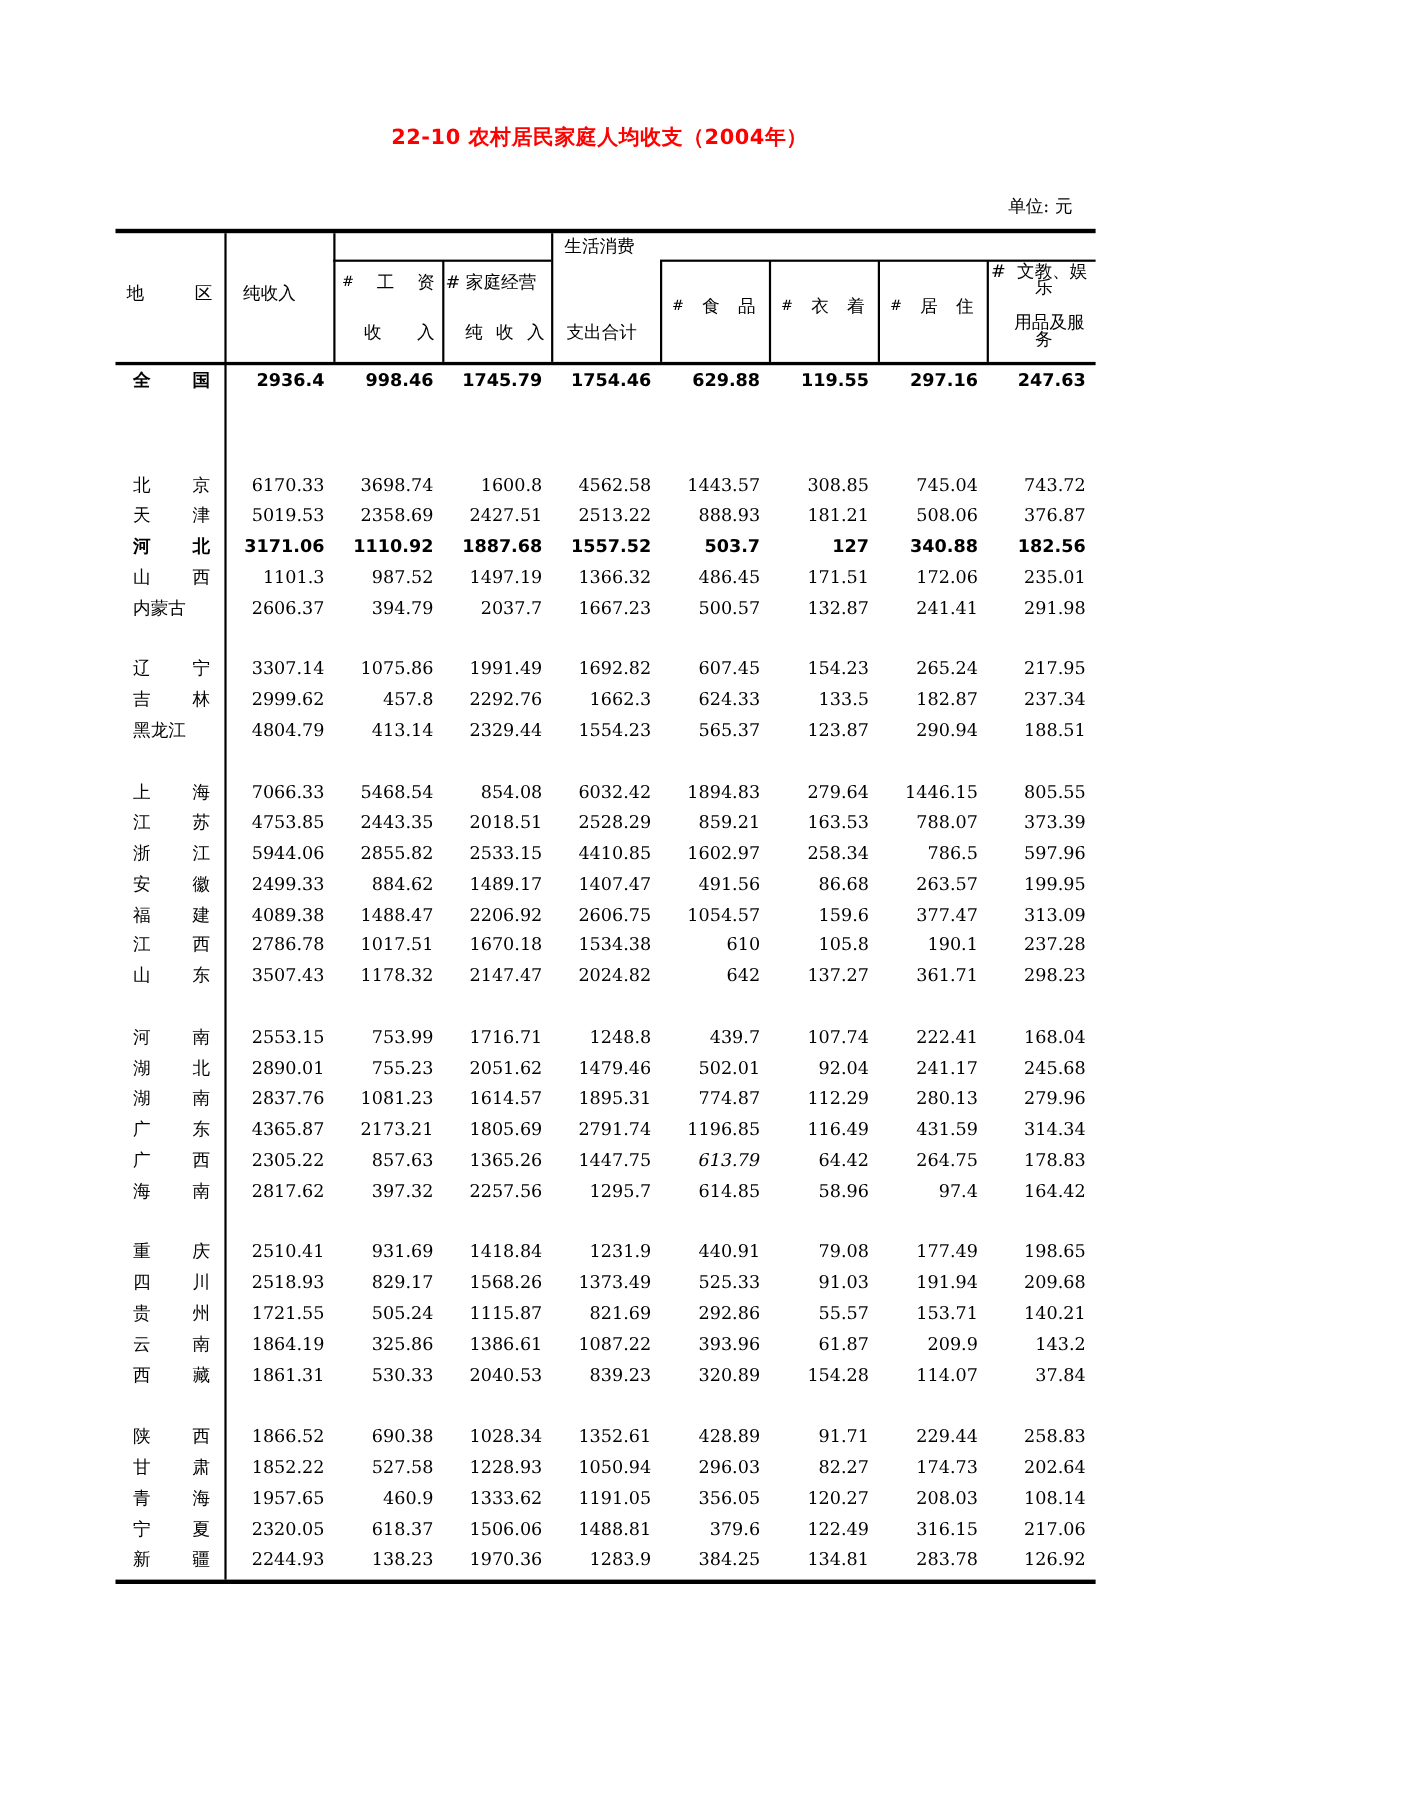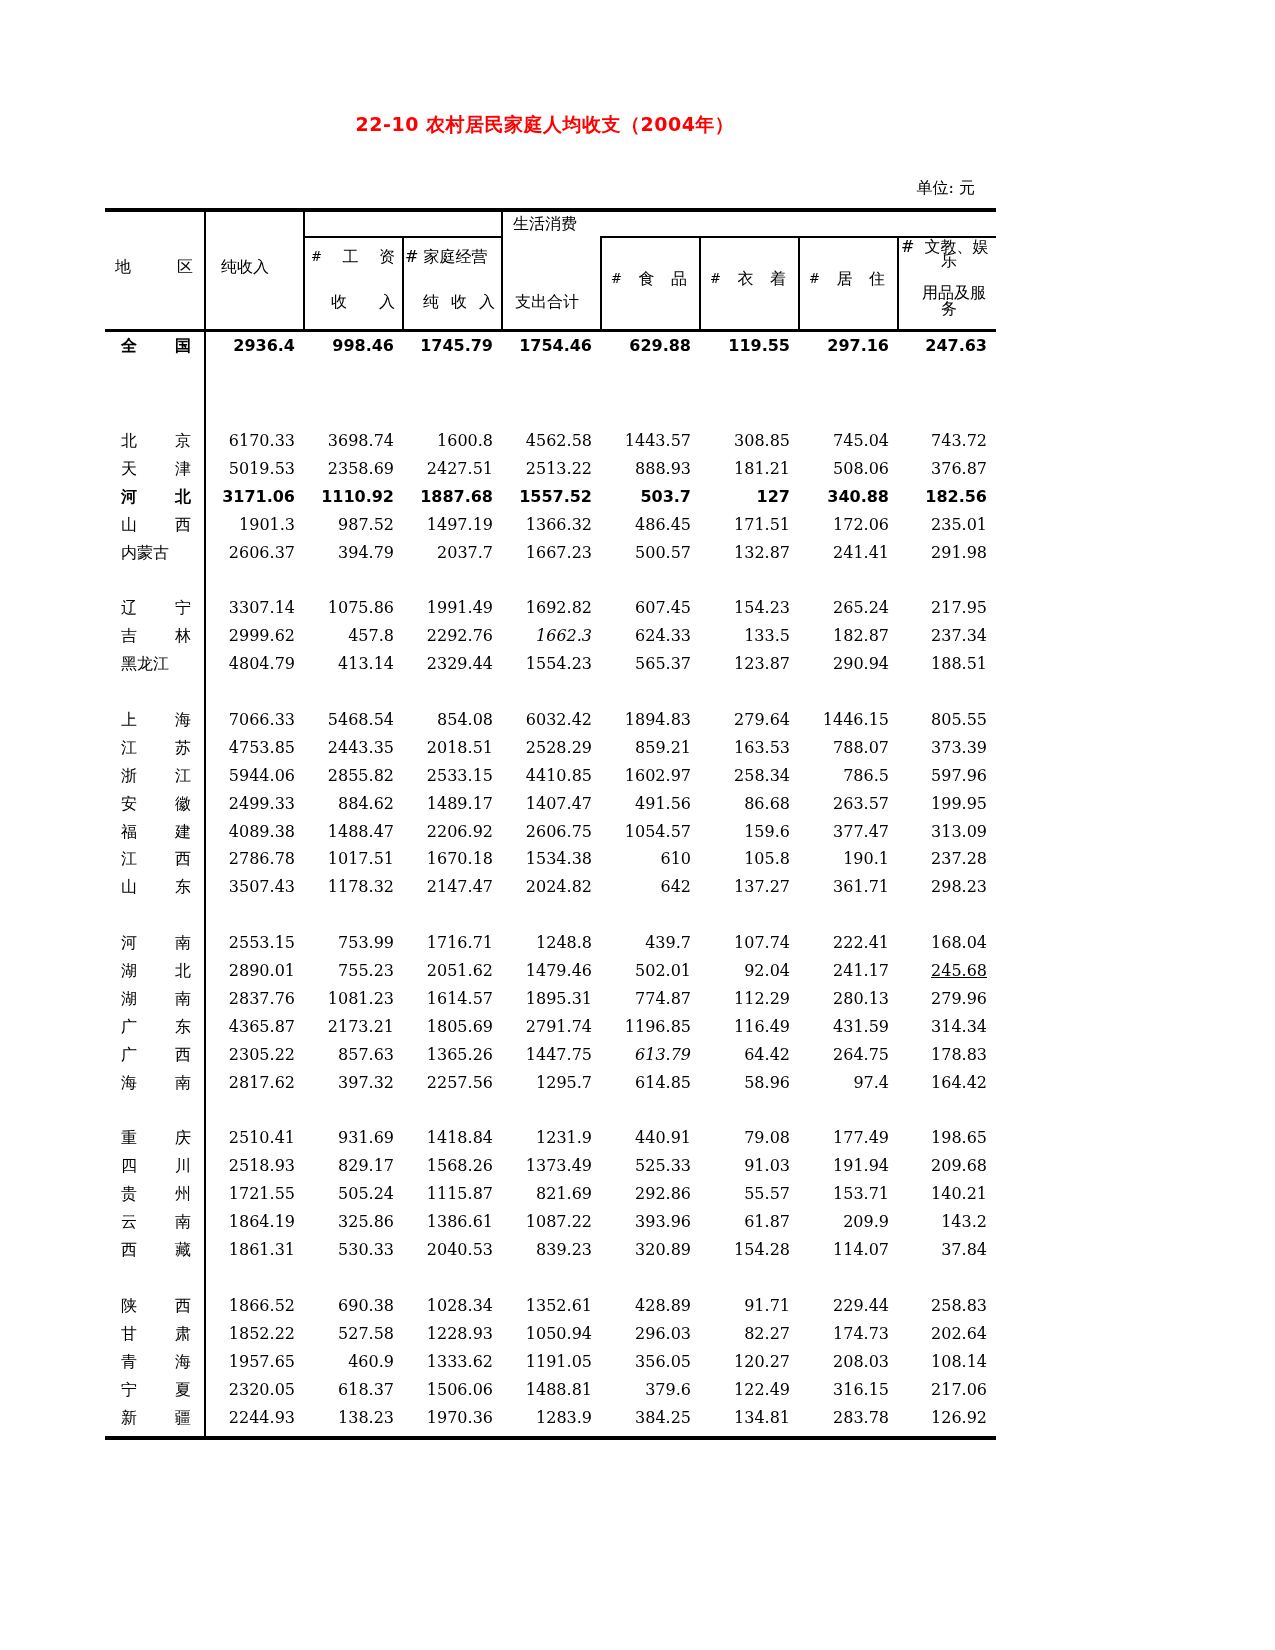--- a/index.html
+++ b/index.html
@@ -147,21 +147,21 @@
         <div class="num" style="left: 496px;">503.7</div>
         <div class="num" style="left: 595px;">127</div>
         <div class="num" style="left: 694px;">340.88</div>
         <div class="num" style="left: 792px;">182.56</div>
       </div>
       <div class="row" style="top: 307px;">
         <div class="region">
           <span>山</span>
           <span>西</span>
         </div>
-        <div class="num" style="left: 100px;">1901.3</div>
+        <div class="num" style="left: 100px;">1101.3</div>
         <div class="num" style="left: 199px;">987.52</div>
         <div class="num" style="left: 298px;">1497.19</div>
         <div class="num" style="left: 397px;">1366.32</div>
         <div class="num" style="left: 496px;">486.45</div>
         <div class="num" style="left: 595px;">171.51</div>
         <div class="num" style="left: 694px;">172.06</div>
         <div class="num" style="left: 792px;">235.01</div>
       </div>
       <div class="row" style="top: 335px;">
         <div class="region" style="justify-content: flex-start;">
@@ -191,21 +191,21 @@
         <div class="num" style="left: 792px;">217.95</div>
       </div>
       <div class="row" style="top: 418px;">
         <div class="region">
           <span>吉</span>
           <span>林</span>
         </div>
         <div class="num" style="left: 100px;">2999.62</div>
         <div class="num" style="left: 199px;">457.8</div>
         <div class="num" style="left: 298px;">2292.76</div>
-        <div class="num" style="left: 397px; font-style: italic;">1662.3</div>
+        <div class="num" style="left: 397px;">1662.3</div>
         <div class="num" style="left: 496px;">624.33</div>
         <div class="num" style="left: 595px;">133.5</div>
         <div class="num" style="left: 694px;">182.87</div>
         <div class="num" style="left: 792px;">237.34</div>
       </div>
       <div class="row" style="top: 446px;">
         <div class="region" style="justify-content: flex-start;">
           <span>黑龙江</span>
         </div>
         <div class="num" style="left: 100px;">4804.79</div>
@@ -334,21 +334,21 @@
           <span>湖</span>
           <span>北</span>
         </div>
         <div class="num" style="left: 100px;">2890.01</div>
         <div class="num" style="left: 199px;">755.23</div>
         <div class="num" style="left: 298px;">2051.62</div>
         <div class="num" style="left: 397px;">1479.46</div>
         <div class="num" style="left: 496px;">502.01</div>
         <div class="num" style="left: 595px;">92.04</div>
         <div class="num" style="left: 694px;">241.17</div>
-        <div class="num" style="left: 792px; text-decoration: underline;">245.68</div>
+        <div class="num" style="left: 792px;">245.68</div>
       </div>
       <div class="row" style="top: 781px;">
         <div class="region">
           <span>湖</span>
           <span>南</span>
         </div>
         <div class="num" style="left: 100px;">2837.76</div>
         <div class="num" style="left: 199px;">1081.23</div>
         <div class="num" style="left: 298px;">1614.57</div>
         <div class="num" style="left: 397px;">1895.31</div>

